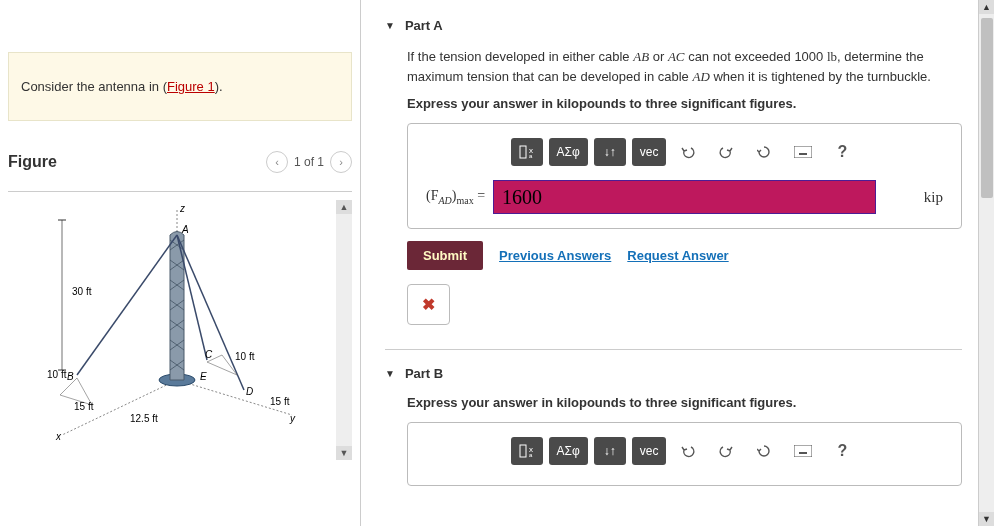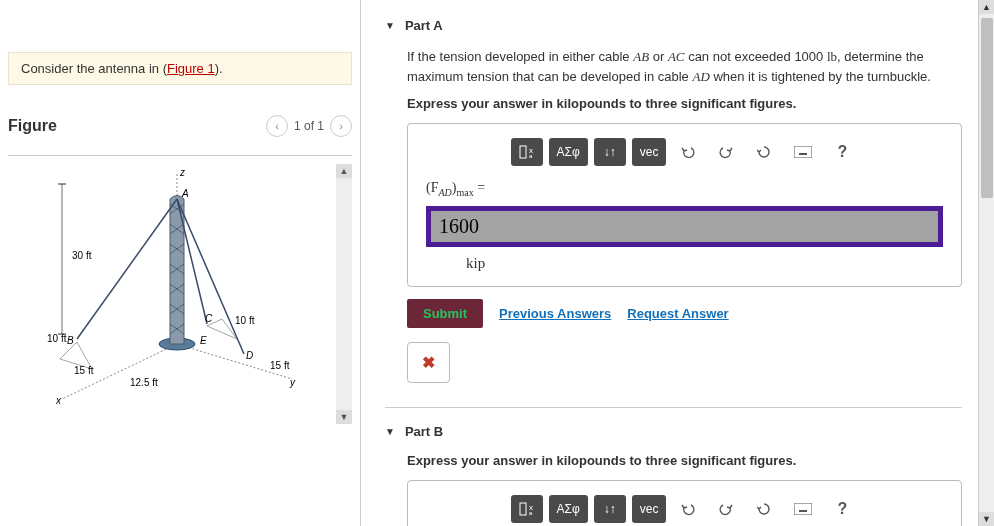--- a/index.html
+++ b/index.html
@@ -2,21 +2,21 @@
 <html><head>
 <meta charset="utf-8">
 <style>
 * { box-sizing: border-box; margin: 0; padding: 0; }
 body { font-family: Arial, Helvetica, sans-serif; font-size: 13px; color: #333; background: #fff; }
 .page { display: flex; width: 994px; height: 526px; position: relative; }
 .left-col { width: 360px; padding: 10px 8px; }
 .right-col { flex: 1; padding: 8px 16px 8px 24px; border-left: 1px solid #ccc; overflow-y: auto; }
 .scrollbar-outer { width: 16px; background: #eee; border-left: 1px solid #ccc; position: relative; }
 .scrollbar-outer .thumb { position: absolute; left: 2px; width: 12px; background: #c0c0c0; border-radius: 2px; }
-.prompt-box { background: #fef9e7; border: 1px solid #e8e4c9; padding: 8px 12px; margin-top: 42px; margin-bottom: 30px; }
+.prompt-box { background: #fef9e7; border: 1px solid #e8e4c9; padding: 26px 12px; margin-top: 42px; margin-bottom: 30px; }
 .prompt-box a { color: #b00; text-decoration: underline; }
 .figure-header { display: flex; align-items: center; justify-content: space-between; border-bottom: 1px solid #ccc; padding-bottom: 18px; margin-bottom: 8px; }
 .figure-header h3 { font-size: 16px; font-weight: bold; }
 .pager { display: flex; align-items: center; gap: 6px; font-size: 12px; color: #555; }
 .pager-btn { width: 22px; height: 22px; border: 1px solid #ccc; border-radius: 50%; background: #fff; display: flex; align-items: center; justify-content: center; cursor: pointer; color: #888; font-size: 11px; }
 .figure-body { position: relative; height: 260px; border-right: 16px solid #eee; }
 .figure-body .inner-scroll { position: absolute; right: -16px; top: 0; bottom: 0; width: 16px; }
 .figure-body .inner-scroll .arrow { height: 14px; background: #ddd; text-align: center; font-size: 9px; line-height: 14px; color: #555; }
 .figure-body .inner-scroll .track { position: absolute; top: 14px; bottom: 14px; left: 0; right: 0; background: #eee; }
 .figure-img { width: 300px; height: 250px; margin: 0 auto; position: relative; }
@@ -25,27 +25,27 @@
 .part-header .tri { color: #333; font-size: 10px; }
 .part-header h4 { font-size: 13px; font-weight: bold; }
 .part-body { padding-left: 22px; }
 .question-text { font-size: 13px; line-height: 1.5; margin-bottom: 10px; }
 .question-text i { font-style: italic; font-family: 'Times New Roman', serif; }
 .instruction { font-weight: bold; font-size: 13px; margin-bottom: 12px; }
 .answer-box { border: 1px solid #bbb; border-radius: 4px; padding: 14px 18px; margin-bottom: 12px; }
 .toolbar { display: flex; align-items: center; gap: 6px; justify-content: center; margin-bottom: 14px; }
 .tool-btn { background: #4a4a4a; color: #fff; border: none; border-radius: 3px; padding: 5px 8px; font-size: 12px; cursor: pointer; min-width: 32px; height: 28px; display: flex; align-items: center; justify-content: center; }
 .tool-btn.light { background: transparent; color: #555; }
-.answer-row { display: flex; gap: 8px; flex-direction: column; }
+.answer-row { display: flex; align-items: center; gap: 8px; }
 .answer-label { font-family: 'Times New Roman', serif; font-size: 14px; }
 .answer-label sub { font-size: 10px; }
-.answer-input { flex: 1; border: 5px solid #4c1d95; background: #a3a3a3; padding: 4px 8px; font-size: 20px; font-family: 'Times New Roman', serif; height: 34px; }
+.answer-input { flex: 1; border: 1px solid #4c1d95; background: #be185d; padding: 4px 8px; font-size: 20px; font-family: 'Times New Roman', serif; height: 34px; }
 .unit { font-family: 'Times New Roman', serif; font-size: 15px; margin-left: 40px; }
 .action-row { display: flex; align-items: center; gap: 16px; margin-bottom: 14px; }
-.submit-btn { background: #6b2737; color: #22c55e; border: none; padding: 7px 16px; font-size: 13px; cursor: pointer; border-radius: 2px; font-weight: bold; }
+.submit-btn { background: #6b2737; color: #fef9c3; border: none; padding: 7px 16px; font-size: 13px; cursor: pointer; border-radius: 2px; font-weight: bold; }
 .link-btn { color: #1470b8; text-decoration: underline; font-size: 13px; cursor: pointer; font-weight: bold; }
 .feedback-box { border: 1px solid #bbb; border-radius: 4px; padding: 10px 14px; display: inline-flex; align-items: center; gap: 10px; font-size: 13px; font-weight: bold; }
 .feedback-box .x { color: #c0392b; font-size: 16px; font-weight: bold; }
 hr.sep { border: none; border-top: 1px solid #ccc; margin: 18px 0 6px 0; }
 </style>
 </head>
 <body>
 
 <div class="page">
   <div class="left-col">

